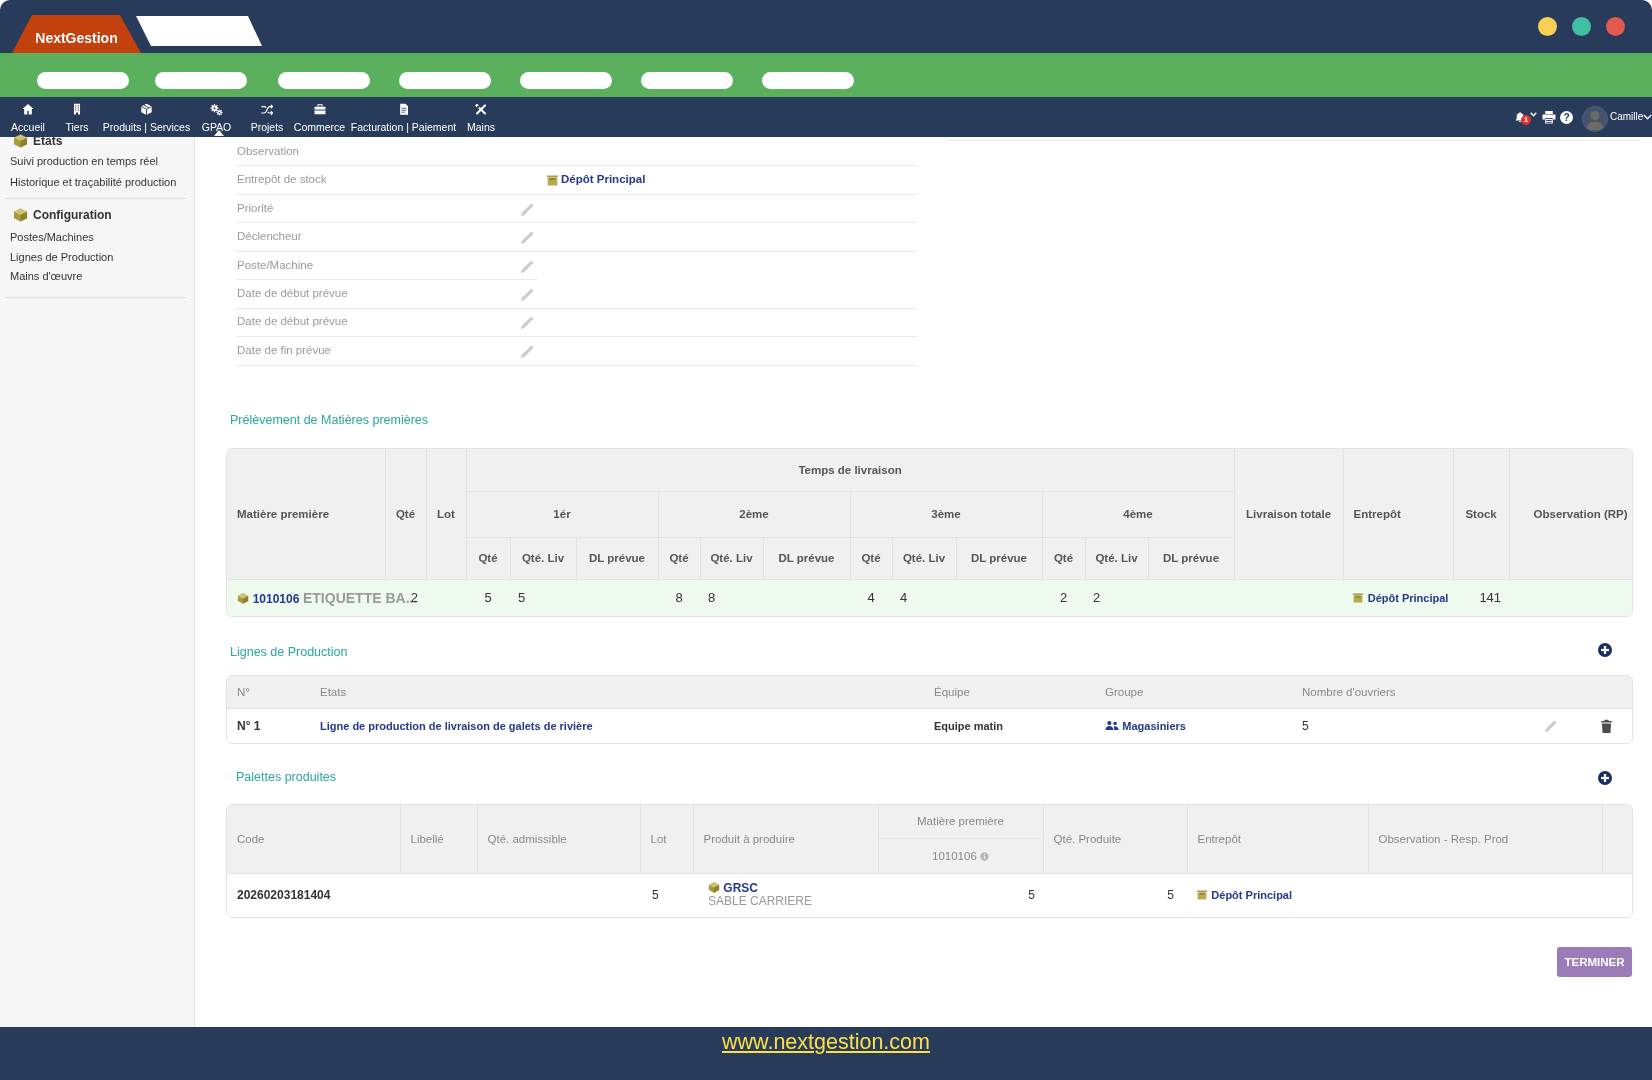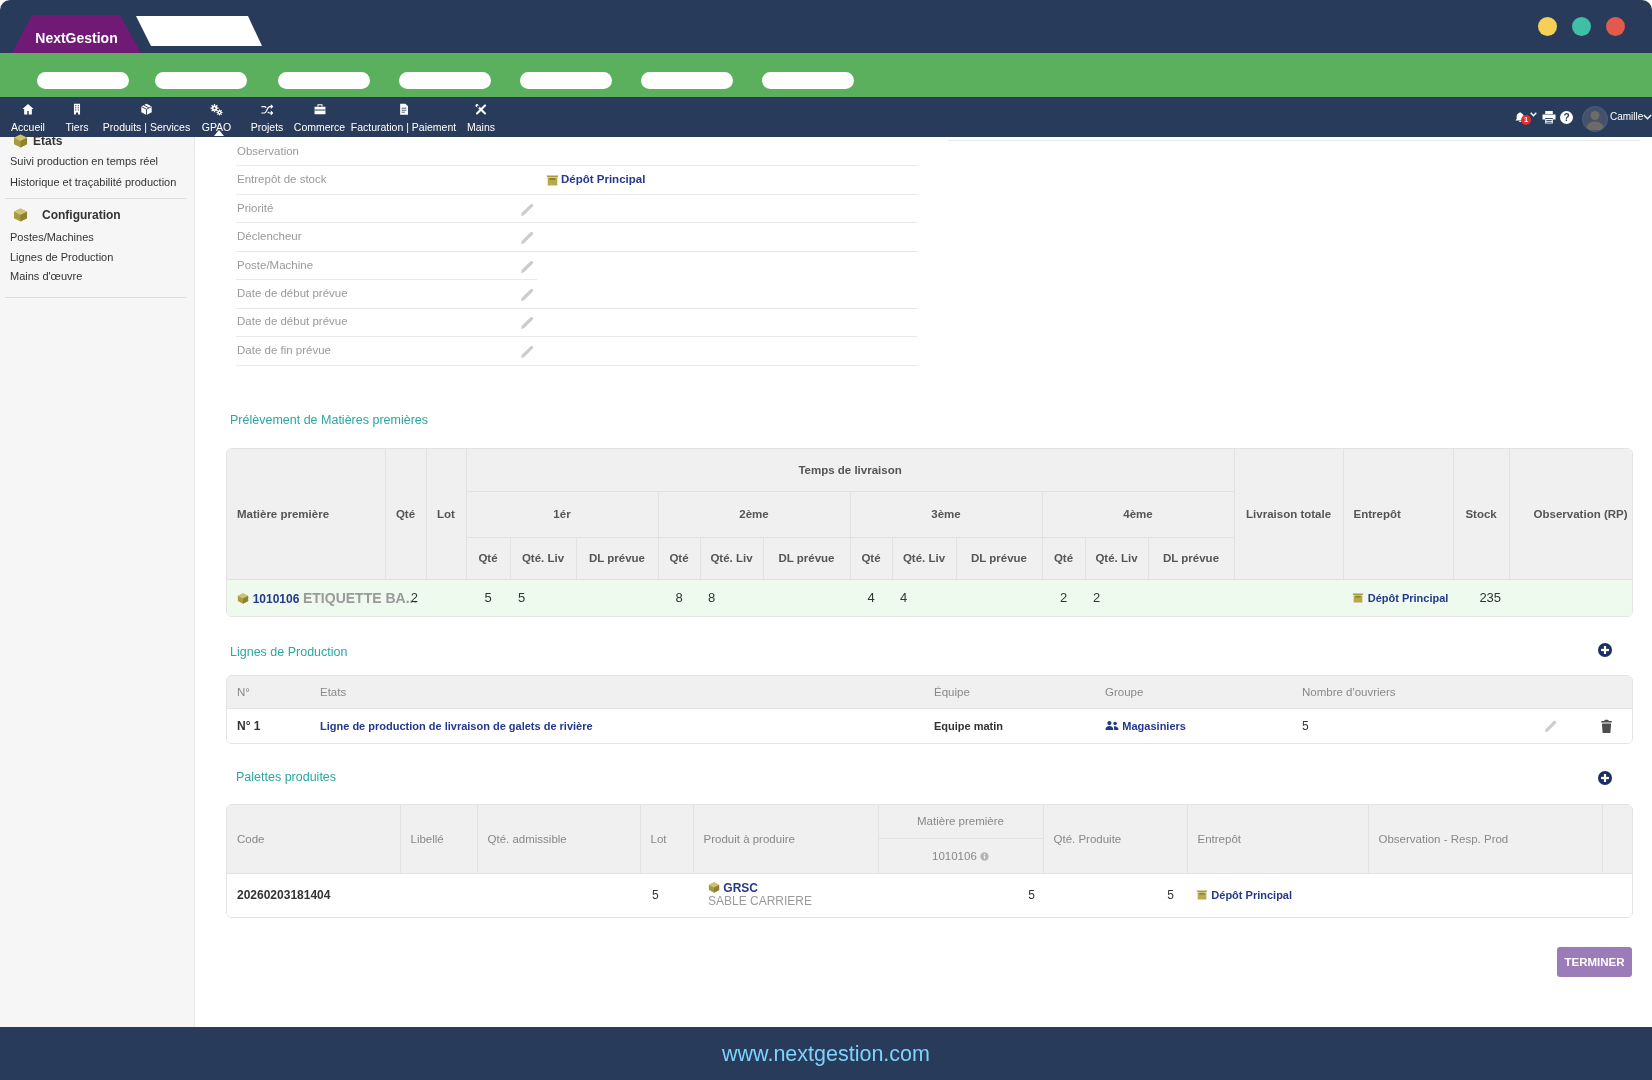--- a/index.html
+++ b/index.html
@@ -1,21 +1,21 @@
 <!DOCTYPE html>
 <html><head>
 <meta charset="utf-8">
 <style>
   html,body{margin:0;padding:0;background:#fff;}
   #page{position:relative;width:1652px;height:1080px;overflow:hidden;background:#fff;
         font-family:"Liberation Sans",sans-serif;}
   .abs{position:absolute;}
   
   #topbar{left:0;top:0;width:1652px;height:53px;background:#283b5a;border-radius:10px 10px 0 0;}
-  #gtab{left:12px;top:15px;width:129px;height:38px;background:#701a75;
+  #gtab{left:12px;top:15px;width:129px;height:38px;background:#c2410c;
         clip-path:polygon(20px 0,108px 0,129px 38px,0 38px);
         color:#fff;font-size:14px;font-weight:bold;text-align:center;line-height:46px;}
   #wtab{left:136px;top:16px;width:126px;height:30px;background:#fff;
         clip-path:polygon(0 0,112px 0,126px 30px,15px 30px);}
   .circ{border-radius:50%;width:19px;height:19px;top:17px;}
   
   #greenbar{left:0;top:53px;width:1652px;height:44px;background:#5ab05c;}
   .pill{position:absolute;top:19px;width:92px;height:17px;background:#fff;border-radius:8.5px;}
   
   #navbar{left:0;top:97px;width:1652px;height:40px;background:#283b5a;}
@@ -215,21 +215,21 @@
     </svg>
   <div class="abs sbhead" style="left:33px;top:134px;">Etats</div>
   <div class="abs sbitem" style="top:155px;">Suivi production en temps réel</div>
   <div class="abs sbitem" style="top:176px;">Historique et traçabilité production</div>
   <div class="abs sbline" style="top:198px;"></div>
   <svg class="abs gold-cube" style="left:13px;top:208px;" width="15" height="14" viewBox="0 0 16 15">
       <path fill="#a89a3e" d="M8 0.5 15 4v7L8 14.5 1 11V4z"></path>
       <path fill="#cfc270" d="M8 0.5 15 4 8 7.5 1 4z"></path>
       <path fill="#8f822f" d="M8 7.5 15 4v7L8 14.5z"></path>
     </svg>
-  <div class="abs sbhead" style="left:42px;top:208px;">Configuration</div>
+  <div class="abs sbhead" style="left:33px;top:208px;">Configuration</div>
   <div class="abs sbitem" style="top:231px;">Postes/Machines</div>
   <div class="abs sbitem" style="top:251px;">Lignes de Production</div>
   <div class="abs sbitem" style="top:270px;">Mains d'œuvre</div>
   <div class="abs sbline" style="top:297px;"></div>
 
   <div class="abs flabel" style="left:237px;top:145px;">Observation</div>
   <div class="abs fline" style="left:236px;top:165px;width:681px;"></div>
   <div class="abs flabel" style="left:237px;top:173px;">Entrepôt de stock</div>
   <svg class="abs" style="left:546px;top:175px;" width="13" height="11" viewBox="0 0 13 11">
       <path fill="#a89a3e" d="M0.5 0.5h12l-1.2 2H1.7z"></path>
@@ -344,21 +344,21 @@
             <td></td>
       <td class="tc">2</td>
             <td class="tl2">2</td>
             <td></td>
       <td></td>
       <td style="padding-left:9px;white-space:nowrap;text-align:left;"><svg width="12" height="10" viewBox="0 0 13 11" style="vertical-align:-1px;">
                 <path fill="#a89a3e" d="M0.5 0.5h12l-1.2 2H1.7z"></path>
                 <path fill="#b7a94c" d="M1.7 3h9.6v7.5H1.7z"></path>
                 <path fill="#8f822f" d="M3.5 3h6v2h-6z"></path>
               </svg> <span class="navy" style="font-size:11px;">Dépôt Principal</span></td>
-      <td class="tr">235</td>
+      <td class="tr">141</td>
             <td></td>
     </tr>
   </tbody>
       </table>
   </div>
 
   <div class="abs shead" style="left:230px;top:645px;">Lignes de Production</div>
   <svg class="abs" style="left:1598px;top:643px;" width="14" height="14" viewBox="0 0 14 14">
       <circle cx="7" cy="7" r="7" fill="#1a2f66"></circle>
       <rect x="5.9" y="3" width="2.2" height="8" fill="#fff"></rect>
@@ -469,15 +469,15 @@
       <td></td>
             <td></td>
     </tr>
   </tbody>
       </table>
   </div>
 
   <div class="abs" style="left:1557px;top:947px;width:75px;height:30px;background:#9c7bb9;border-radius:3px;color:#fff;font-size:11.5px;font-weight:bold;text-align:center;line-height:30px;">TERMINER</div>
 
   <div class="abs" id="footer" style="left:0;top:1027px;width:1652px;height:53px;background:#283b5a;">
-    <div style="text-align:center;color:#7dd3fc;font-size:21.5px;margin-top:15px;">www.nextgestion.com</div>
+    <div style="text-align:center;color:#fde047;font-size:21.5px;margin-top:3px;text-decoration:underline;">www.nextgestion.com</div>
   </div>
 </div>
 
 </body></html>

